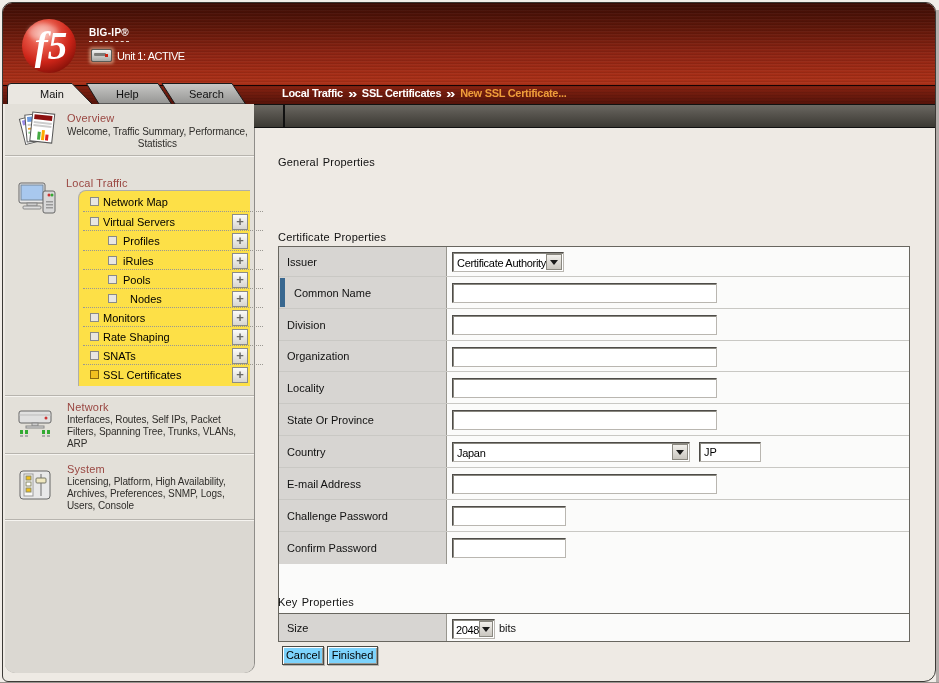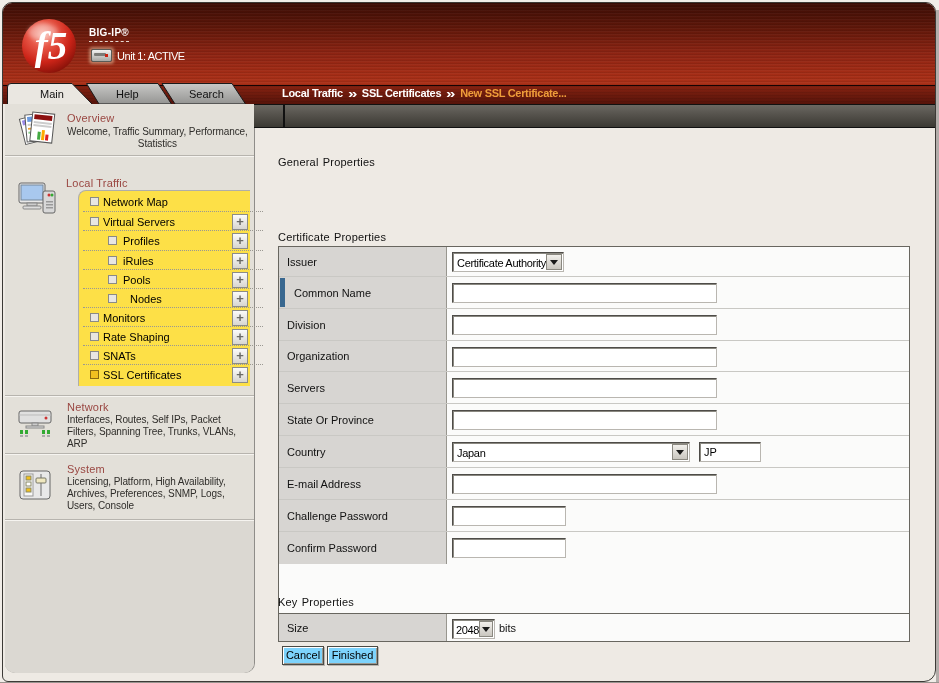--- a/index.html
+++ b/index.html
@@ -290,21 +290,21 @@
       <div class="tin" style="left:173px;top:6px;width:265px;"></div>
     </div>
     <div class="prow" style="height:31px;">
       <div class="plabel">
           <span>Organization</span>
         </div>
       <div class="tin" style="left:173px;top:6px;width:265px;"></div>
     </div>
     <div class="prow" style="height:32px;">
       <div class="plabel">
-          <span>Servers</span>
+          <span>Locality</span>
         </div>
       <div class="tin" style="left:173px;top:6px;width:265px;"></div>
     </div>
     <div class="prow" style="height:32px;">
       <div class="plabel">
           <span>State Or Province</span>
         </div>
       <div class="tin" style="left:173px;top:6px;width:265px;"></div>
     </div>
     <div class="prow" style="height:32px;">

